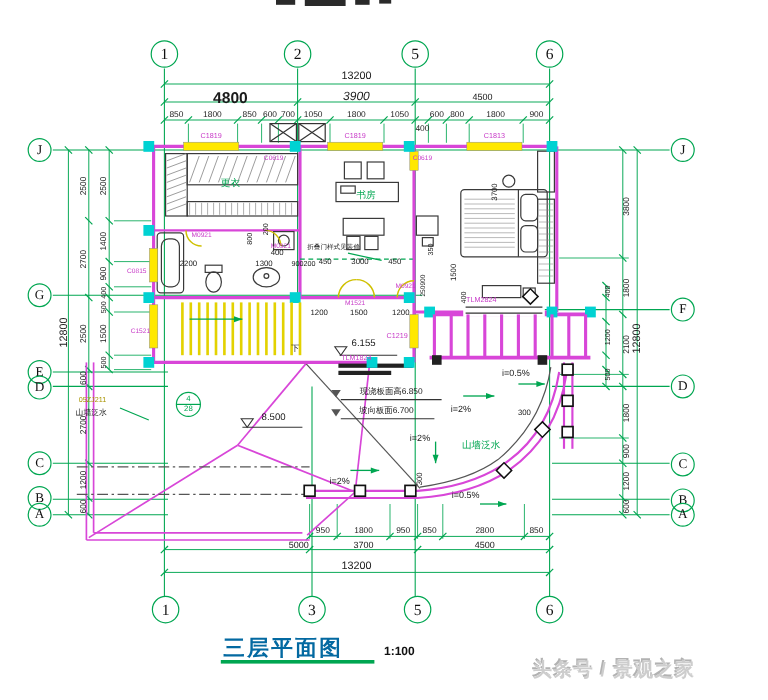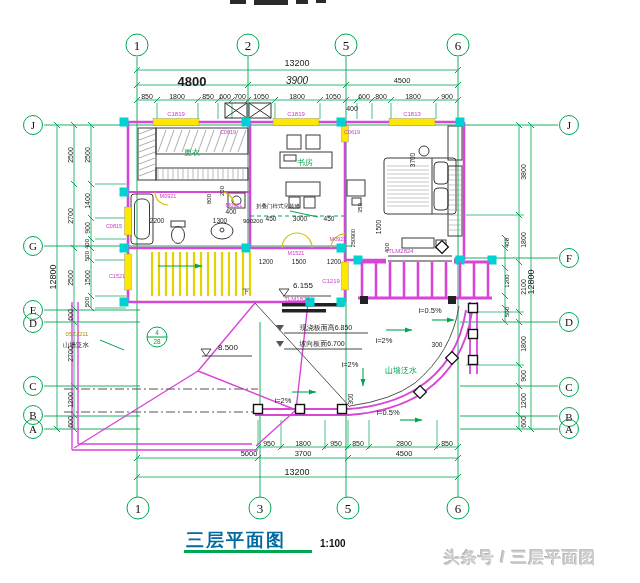--- a/index.html
+++ b/index.html
@@ -401,21 +401,21 @@
         <line x1="432" y1="320" x2="454" y2="320" stroke="#00a651" stroke-width="1.1"></line>
         <polygon points="454,320 447,322.5 447,317.5" fill="#00a651"></polygon>
         <line x1="400" y1="420" x2="422" y2="420" stroke="#00a651" stroke-width="1.1"></line>
         <polygon points="422,420 415,422.5 415,417.5" fill="#00a651"></polygon>
       </g>
     </svg>
 
   <div id="title">三层平面图</div>
   <div id="title-underline"></div>
   <div id="scale">1:100</div>
-  <div id="watermark">头条号 / 三层平面图</div>
+  <div id="watermark">头条号 / 景观之家</div>
 <span class="lbl k" style="left: 297px; top: 63px; font-size: 9px;">13200</span>
     <span class="lbl k" style="left: 192px; top: 81px; font-size: 13px; font-weight: bold;">4800</span>
     <span class="lbl k" style="left: 297px; top: 81px; font-size: 10px; font-style: italic;">3900</span>
     <span class="lbl k" style="left: 402px; top: 81px; font-size: 7.5px;">4500</span>
     <span class="lbl k" style="left: 147px; top: 96px; font-size: 7px;">850</span>
     <span class="lbl k" style="left: 177px; top: 96px; font-size: 7px;">1800</span>
     <span class="lbl k" style="left: 208px; top: 96px; font-size: 7px;">850</span>
     <span class="lbl k" style="left: 225px; top: 96px; font-size: 7px;">600</span>
     <span class="lbl k" style="left: 240px; top: 96px; font-size: 7px;">700</span>
     <span class="lbl k" style="left: 261px; top: 96px; font-size: 7px;">1050</span>

